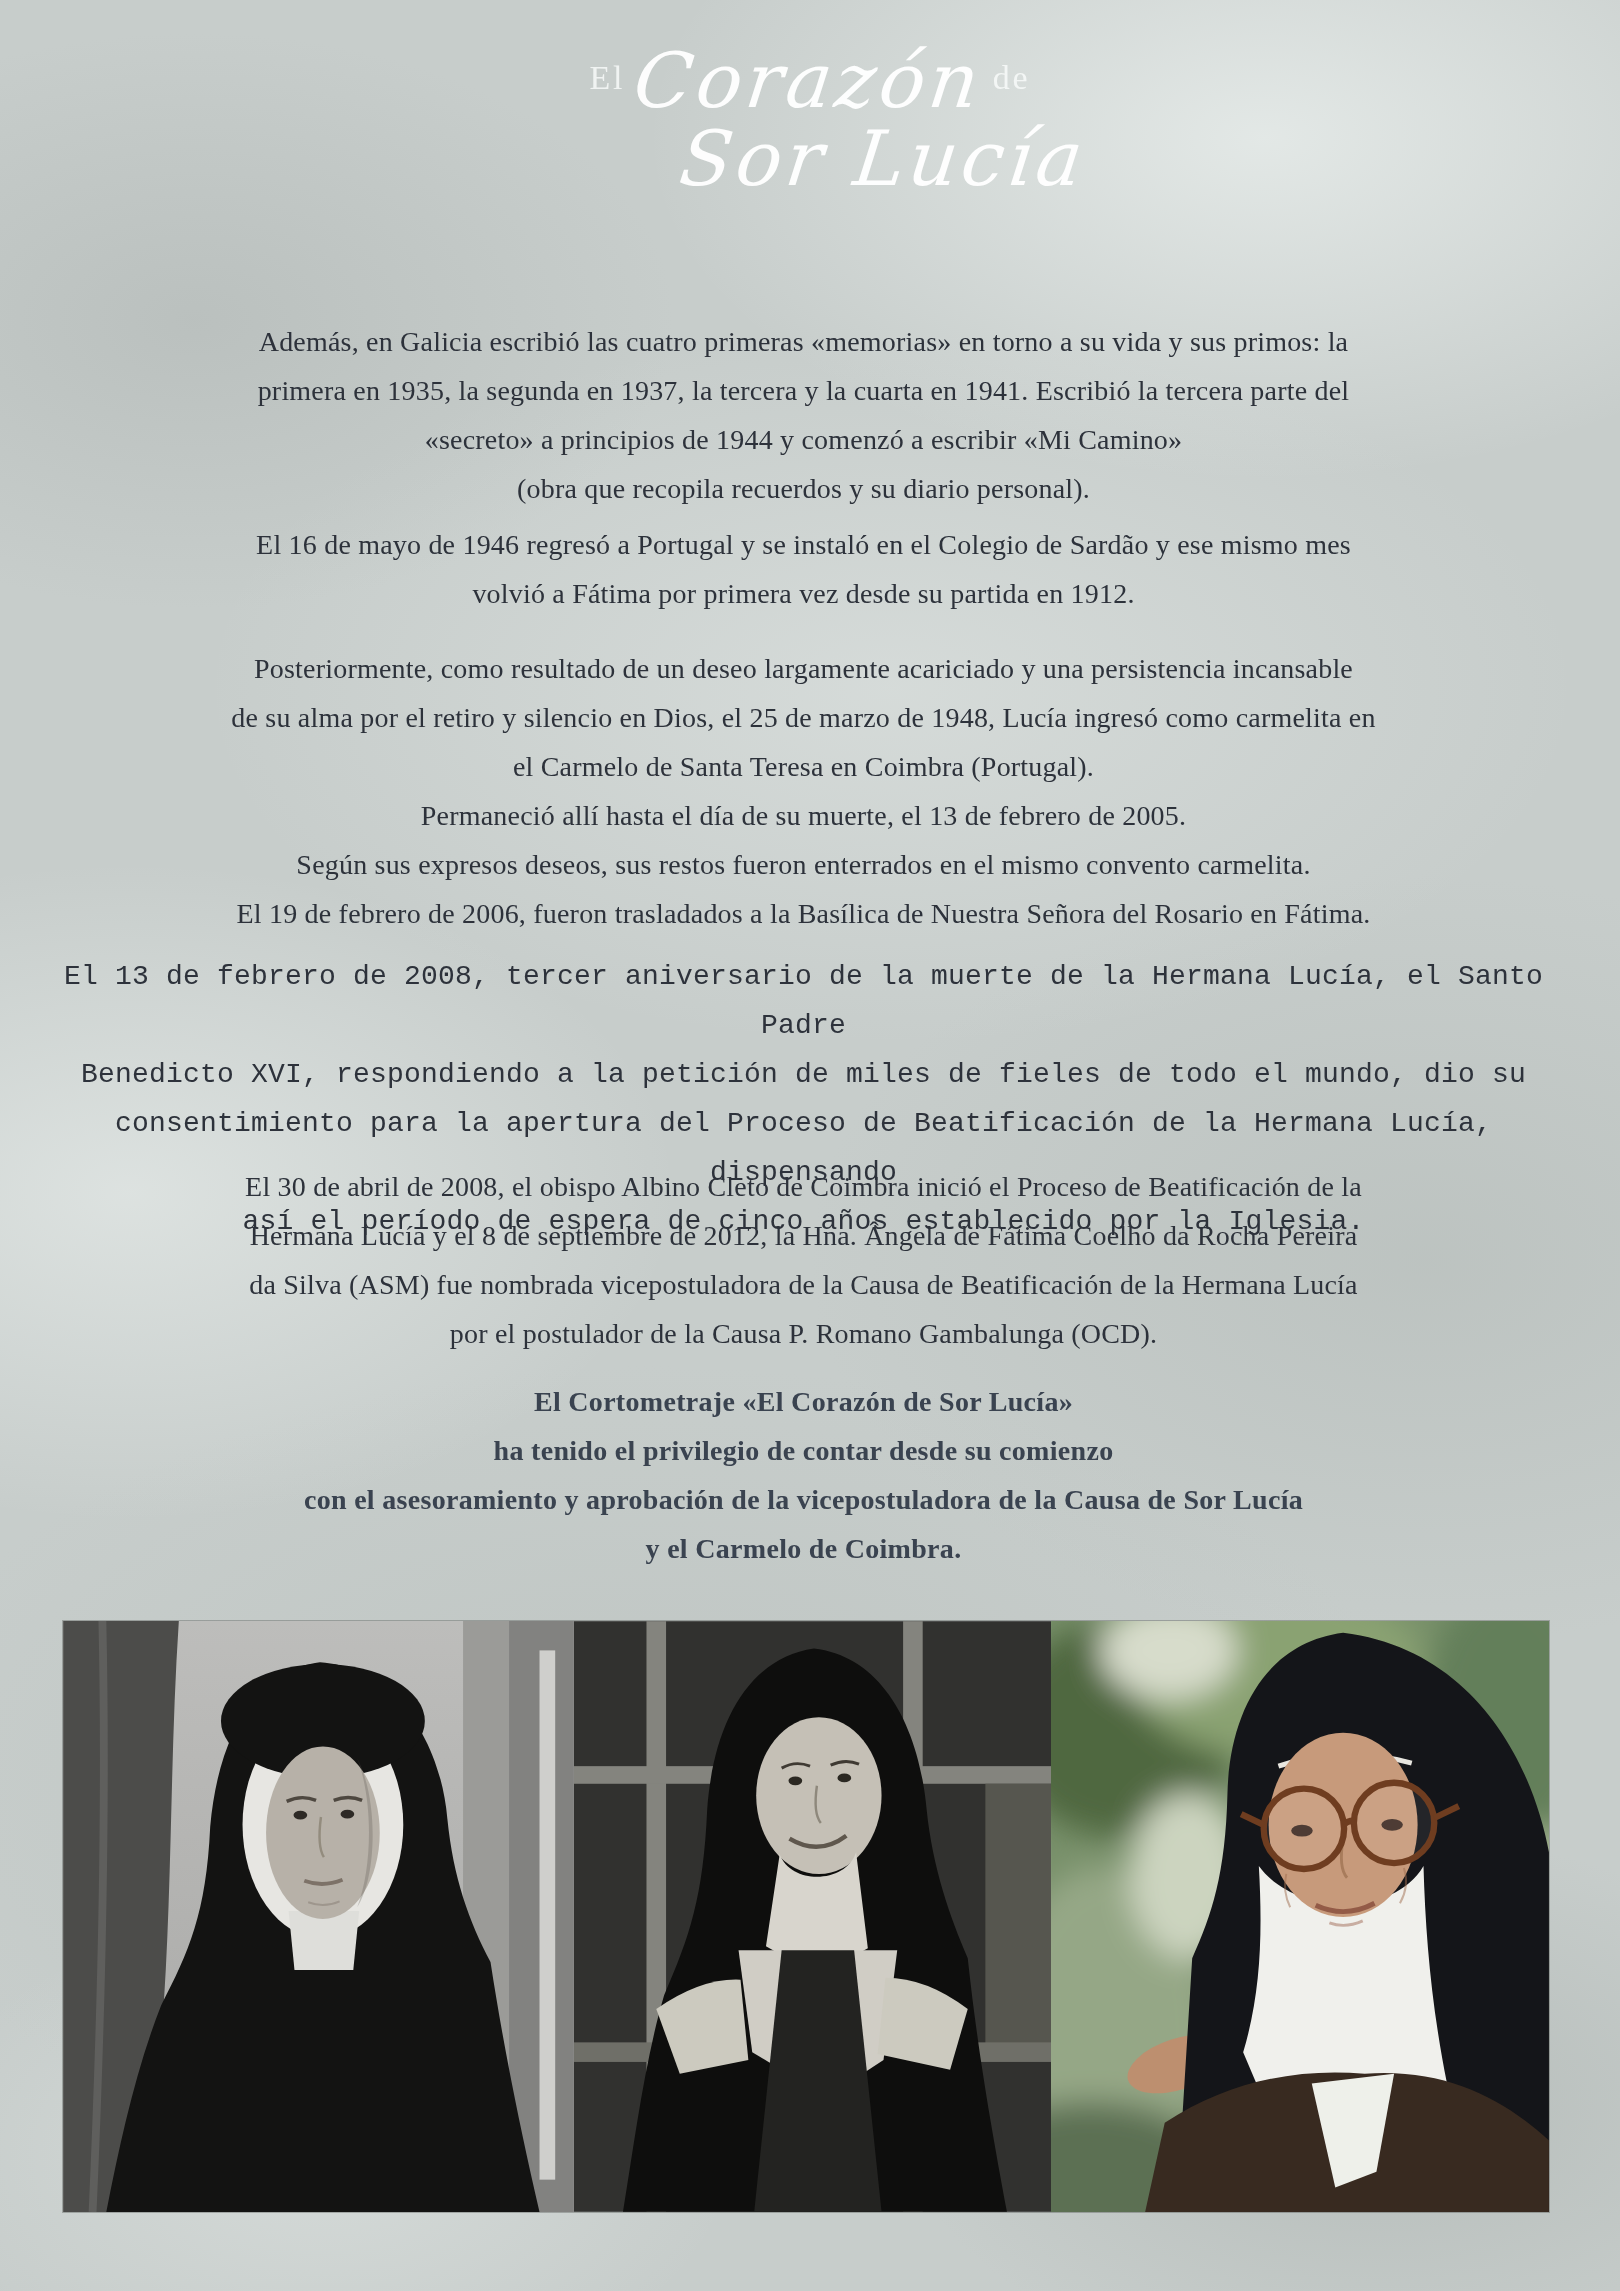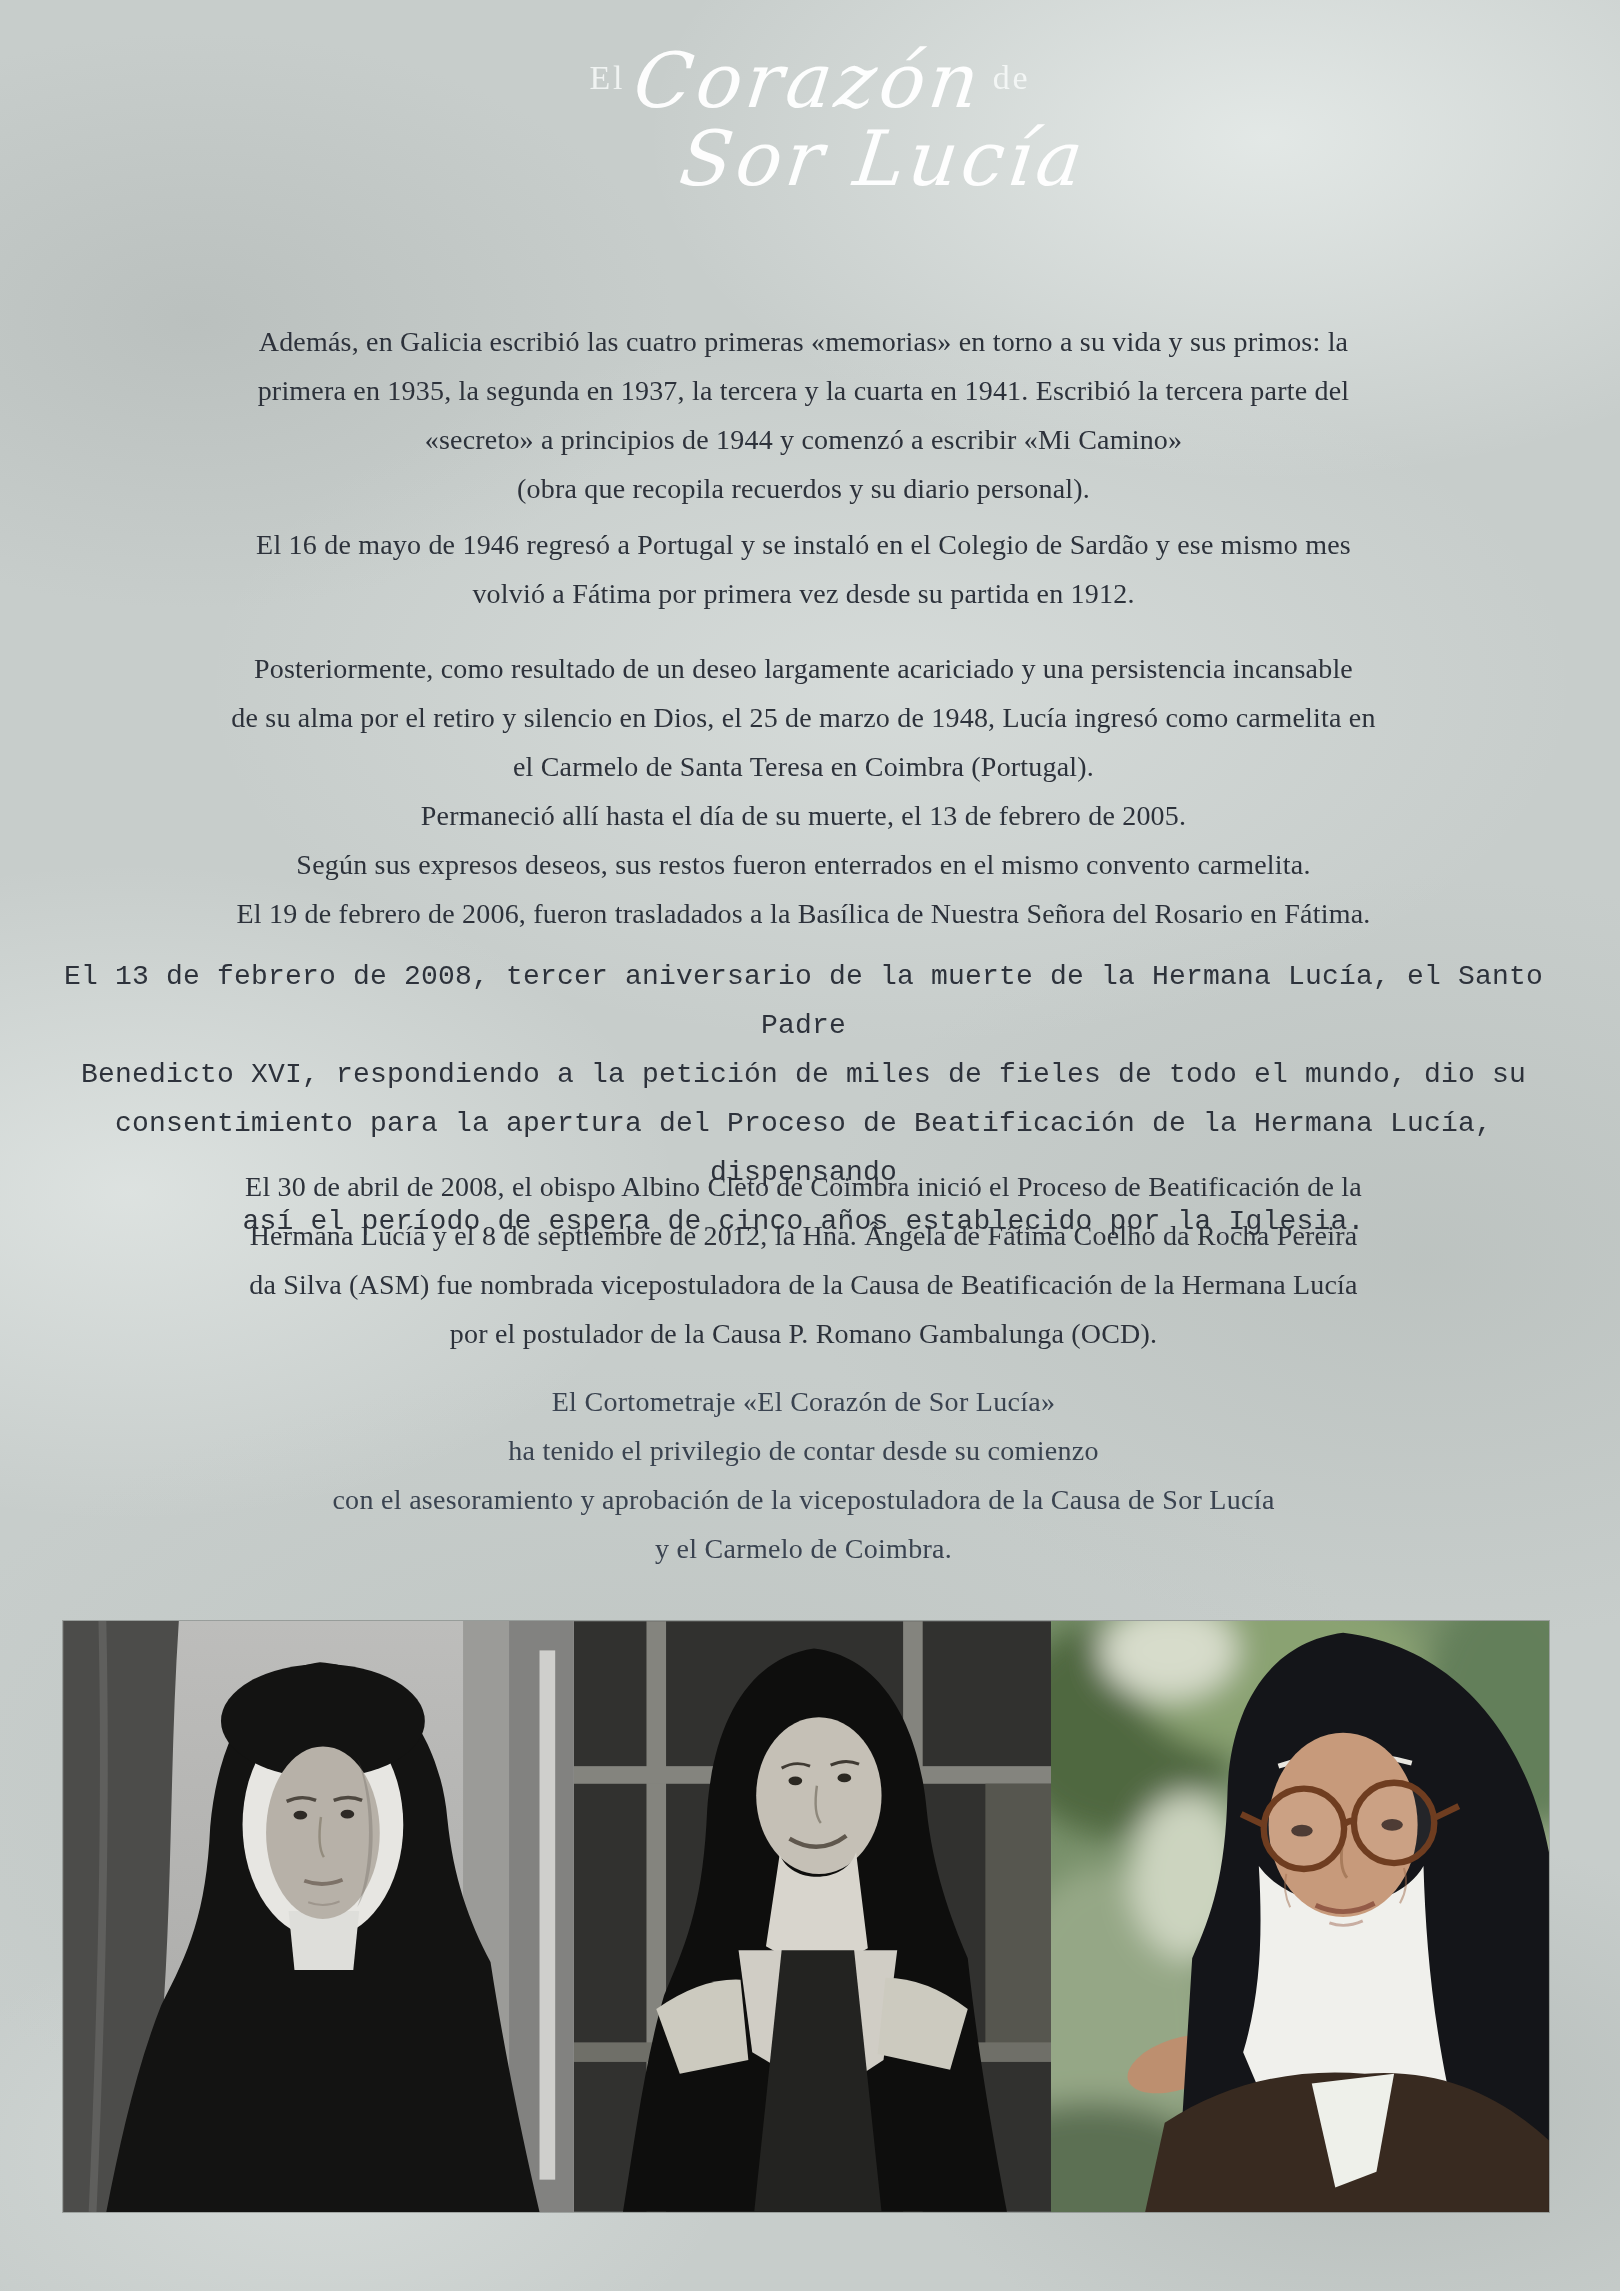--- a/index.html
+++ b/index.html
@@ -41,21 +41,21 @@
     position:absolute;left:46px;right:59px;margin:0;
     text-align:center;white-space:pre-line;
     font-size:28px;line-height:49px;letter-spacing:0.2px;
     color:#2d323b;
   }
   #p-memorias{top:317px;}
   #p-regreso{top:520px;}
   #p-carmelo{top:644px;}
   #p-apertura{top:952px;font-family:Liberation Mono, monospace;}
   #p-vicepostuladora{top:1162px;}
-  #p-cortometraje{top:1377px;color:#3a4350;font-weight:normal;letter-spacing:0.3px;}
+  #p-cortometraje{top:1377px;color:#3a4350;font-weight:bold;letter-spacing:0.3px;}
   
   .photo-strip{
     position:absolute;left:63px;top:1621px;width:1486px;height:591px;
     display:flex;box-shadow:0 0 0 1px rgba(40,42,40,.28);
   }
   .photo{display:block;height:591px;flex:0 0 auto;}
 </style>
 </head>
 <body>
 

